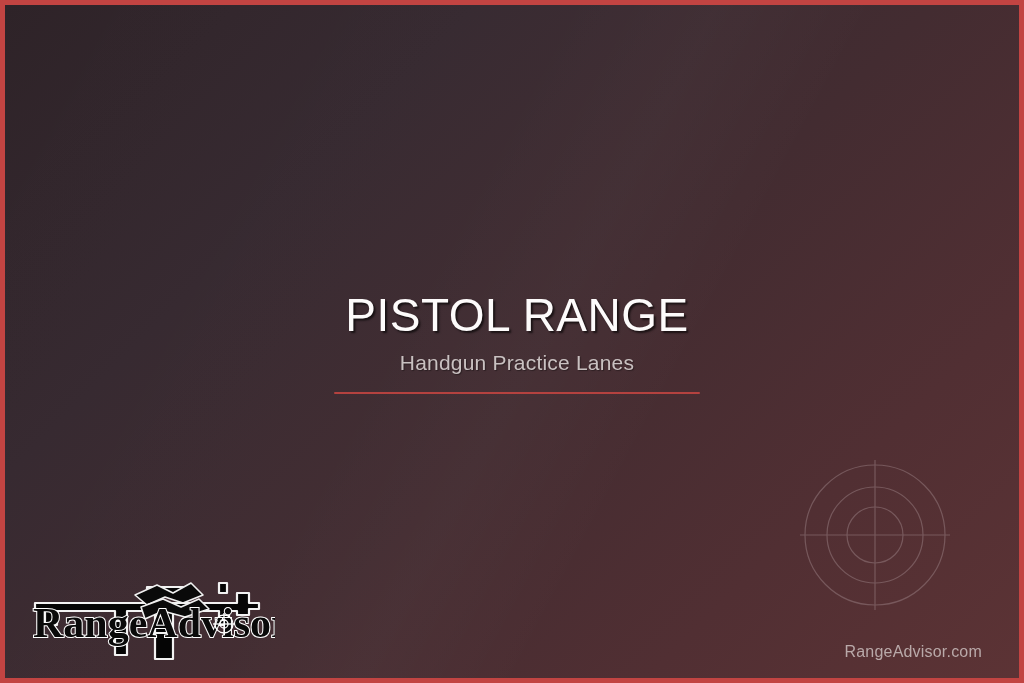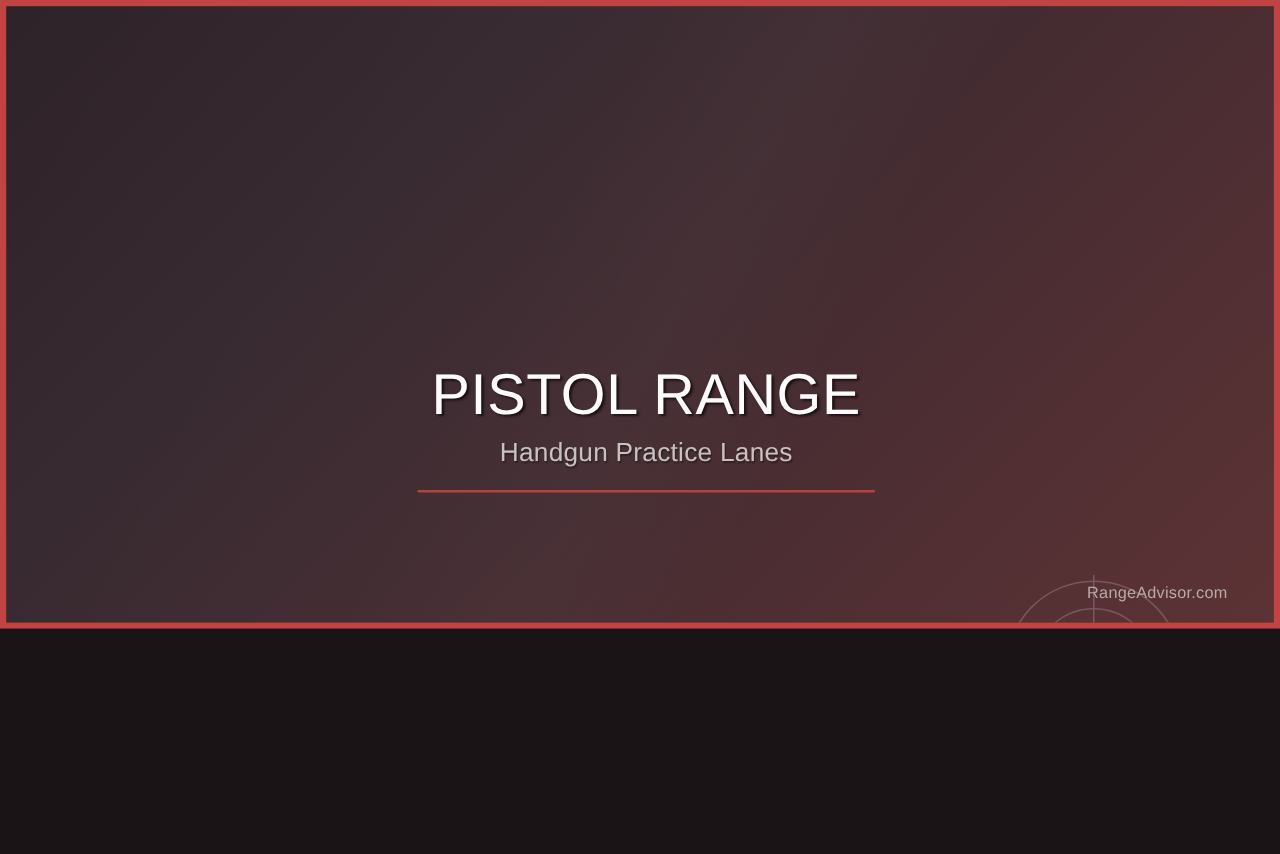--- a/index.html
+++ b/index.html
@@ -8,21 +8,21 @@
     padding: 0;
     background: #1a1416;
   }
   body {
     font-family: "Liberation Sans", sans-serif;
   }
 
   .slide {
     position: relative;
     width: 1024px;
-    height: 503px;
+    height: 683px;
     box-sizing: border-box;
     border-top: 5px solid #c24442;
     border-bottom: 5px solid #c24442;
     border-left: 5px solid #c24442;
     border-right: 5px solid #c24442;
     overflow: hidden;
     background: linear-gradient(135deg,
         #2e2328 0%,
         #362930 28%,
         #432c31 55%,
@@ -94,21 +94,21 @@
     width: 252px;
     height: 108px;
   }
   .logo svg { display: block; }
 
   
   .watermark {
     position: absolute;
     right: 37px;
     bottom: 17px;
-    font-size: 13px;
+    font-size: 16px;
     color: #b9a9a9;
     letter-spacing: 0.2px;
   }
 </style>
 </head>
 <body>
 
 <div class="slide">
 
   <div class="sheen"></div>

